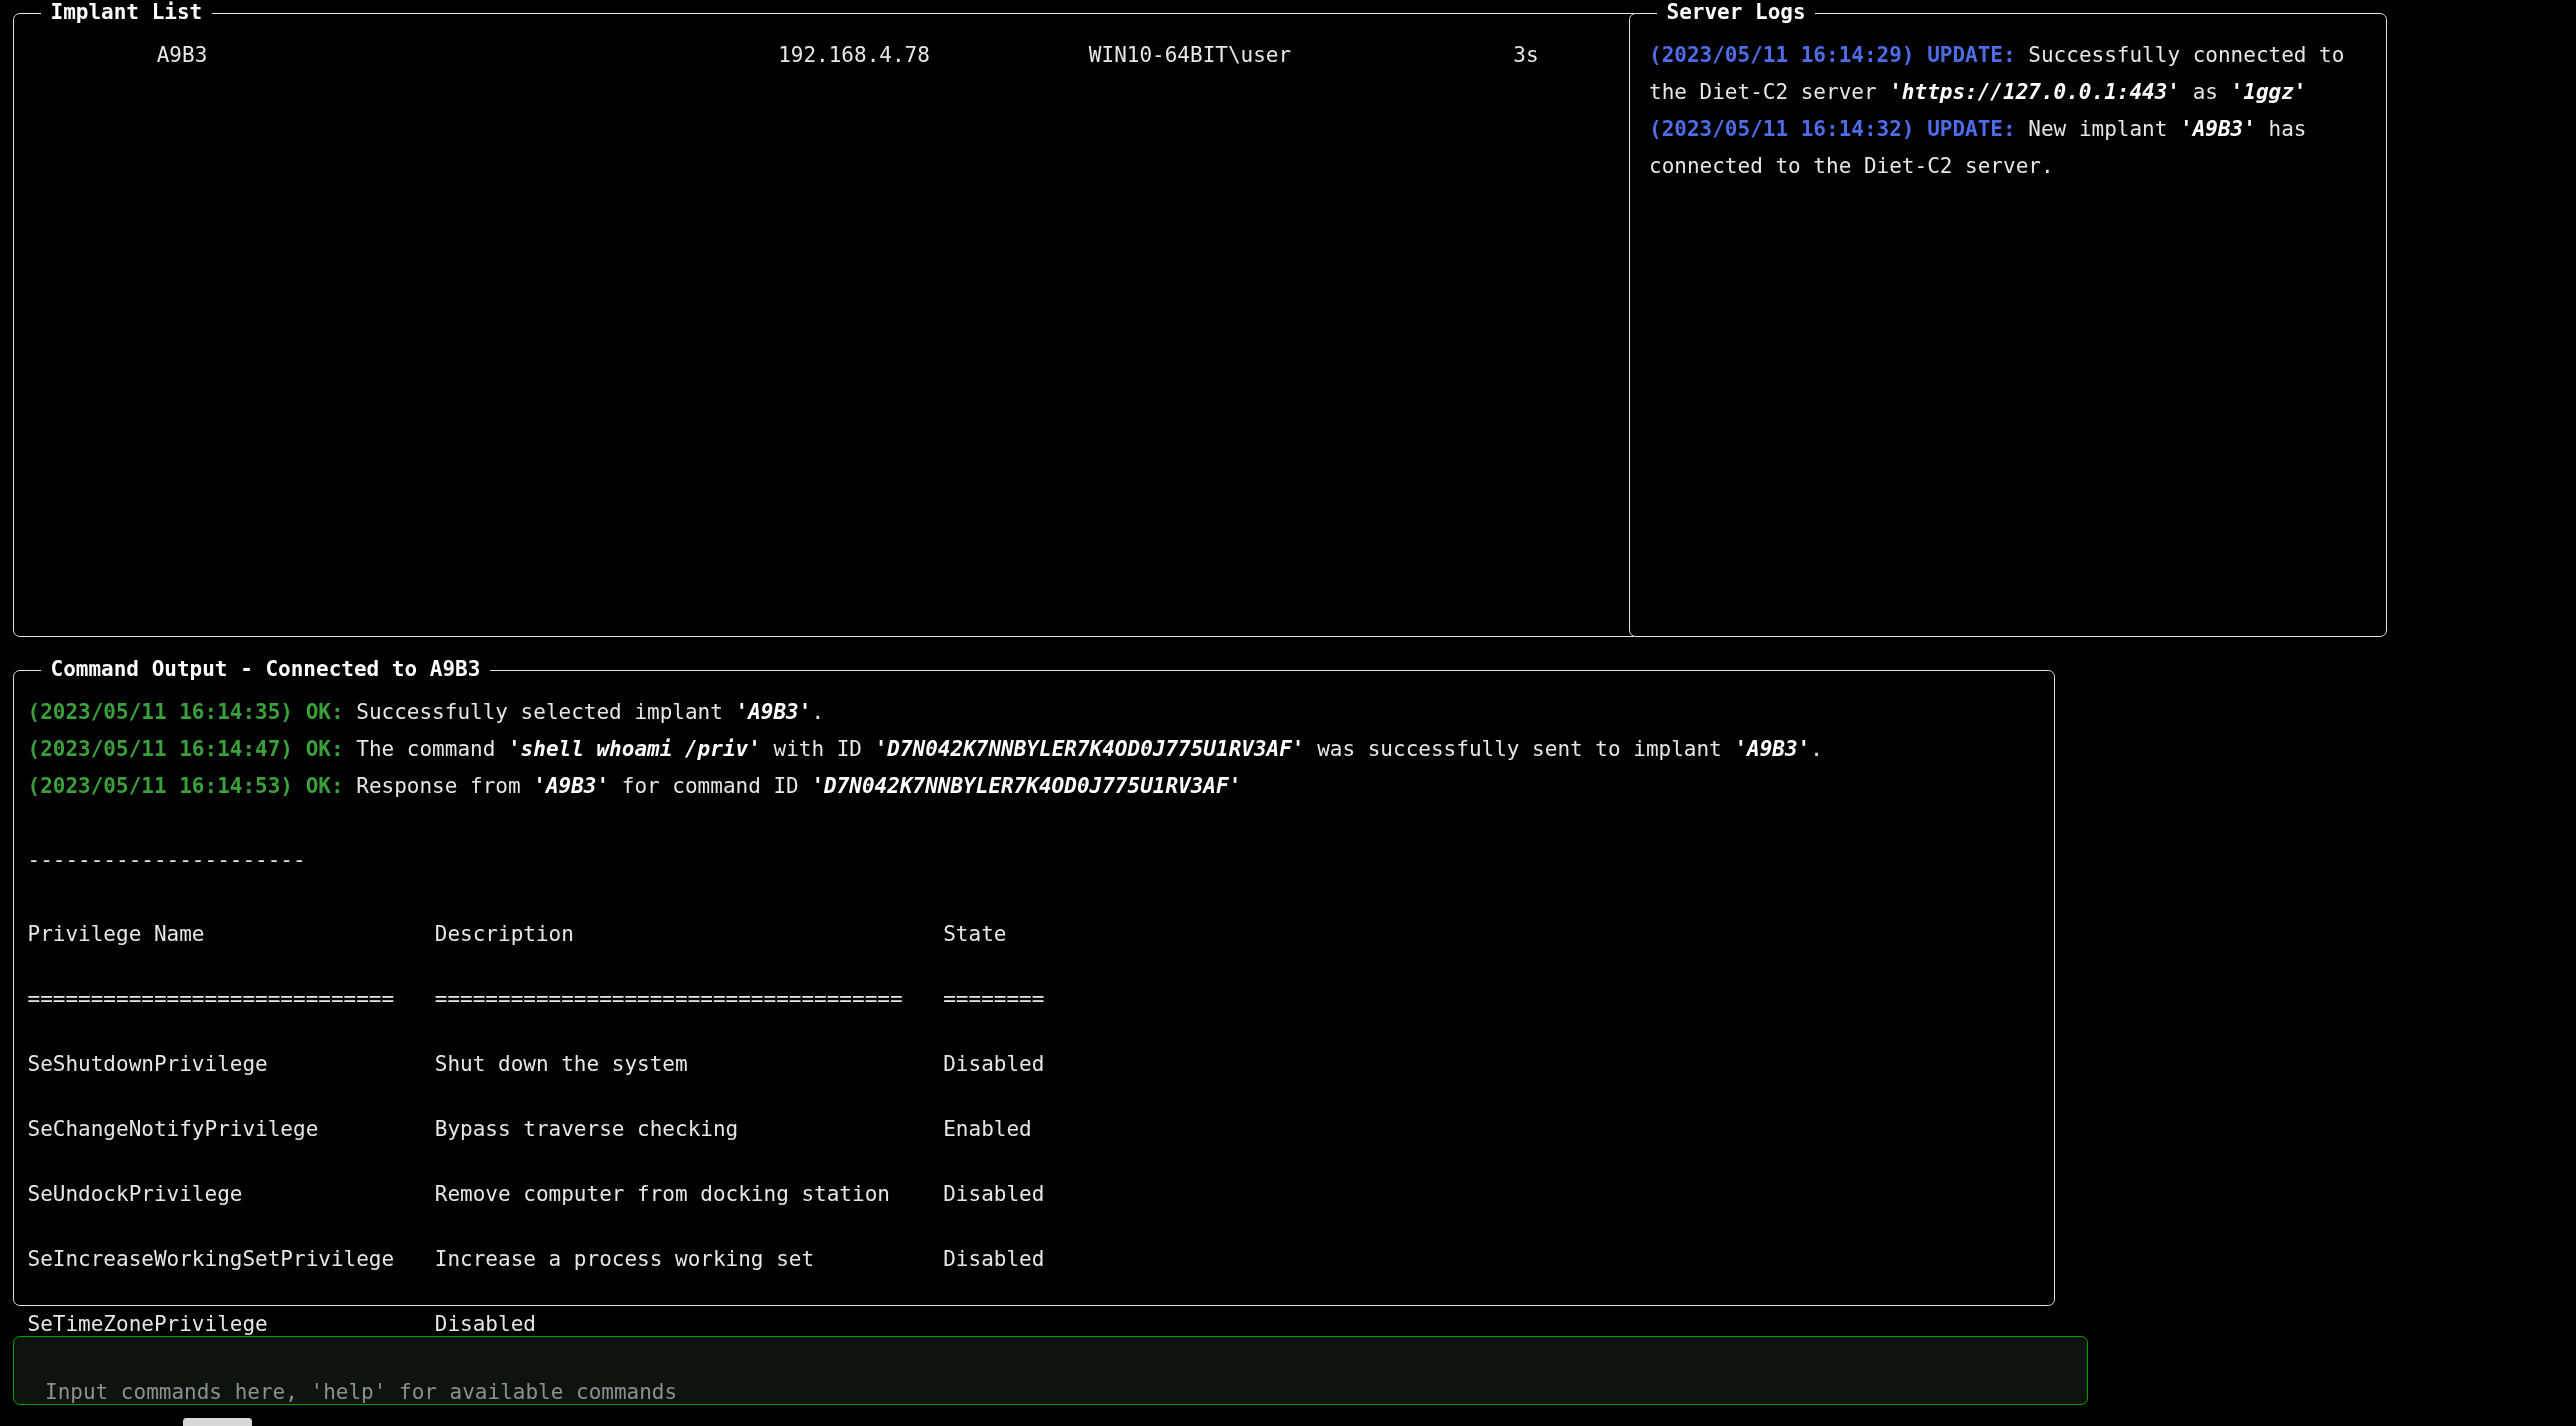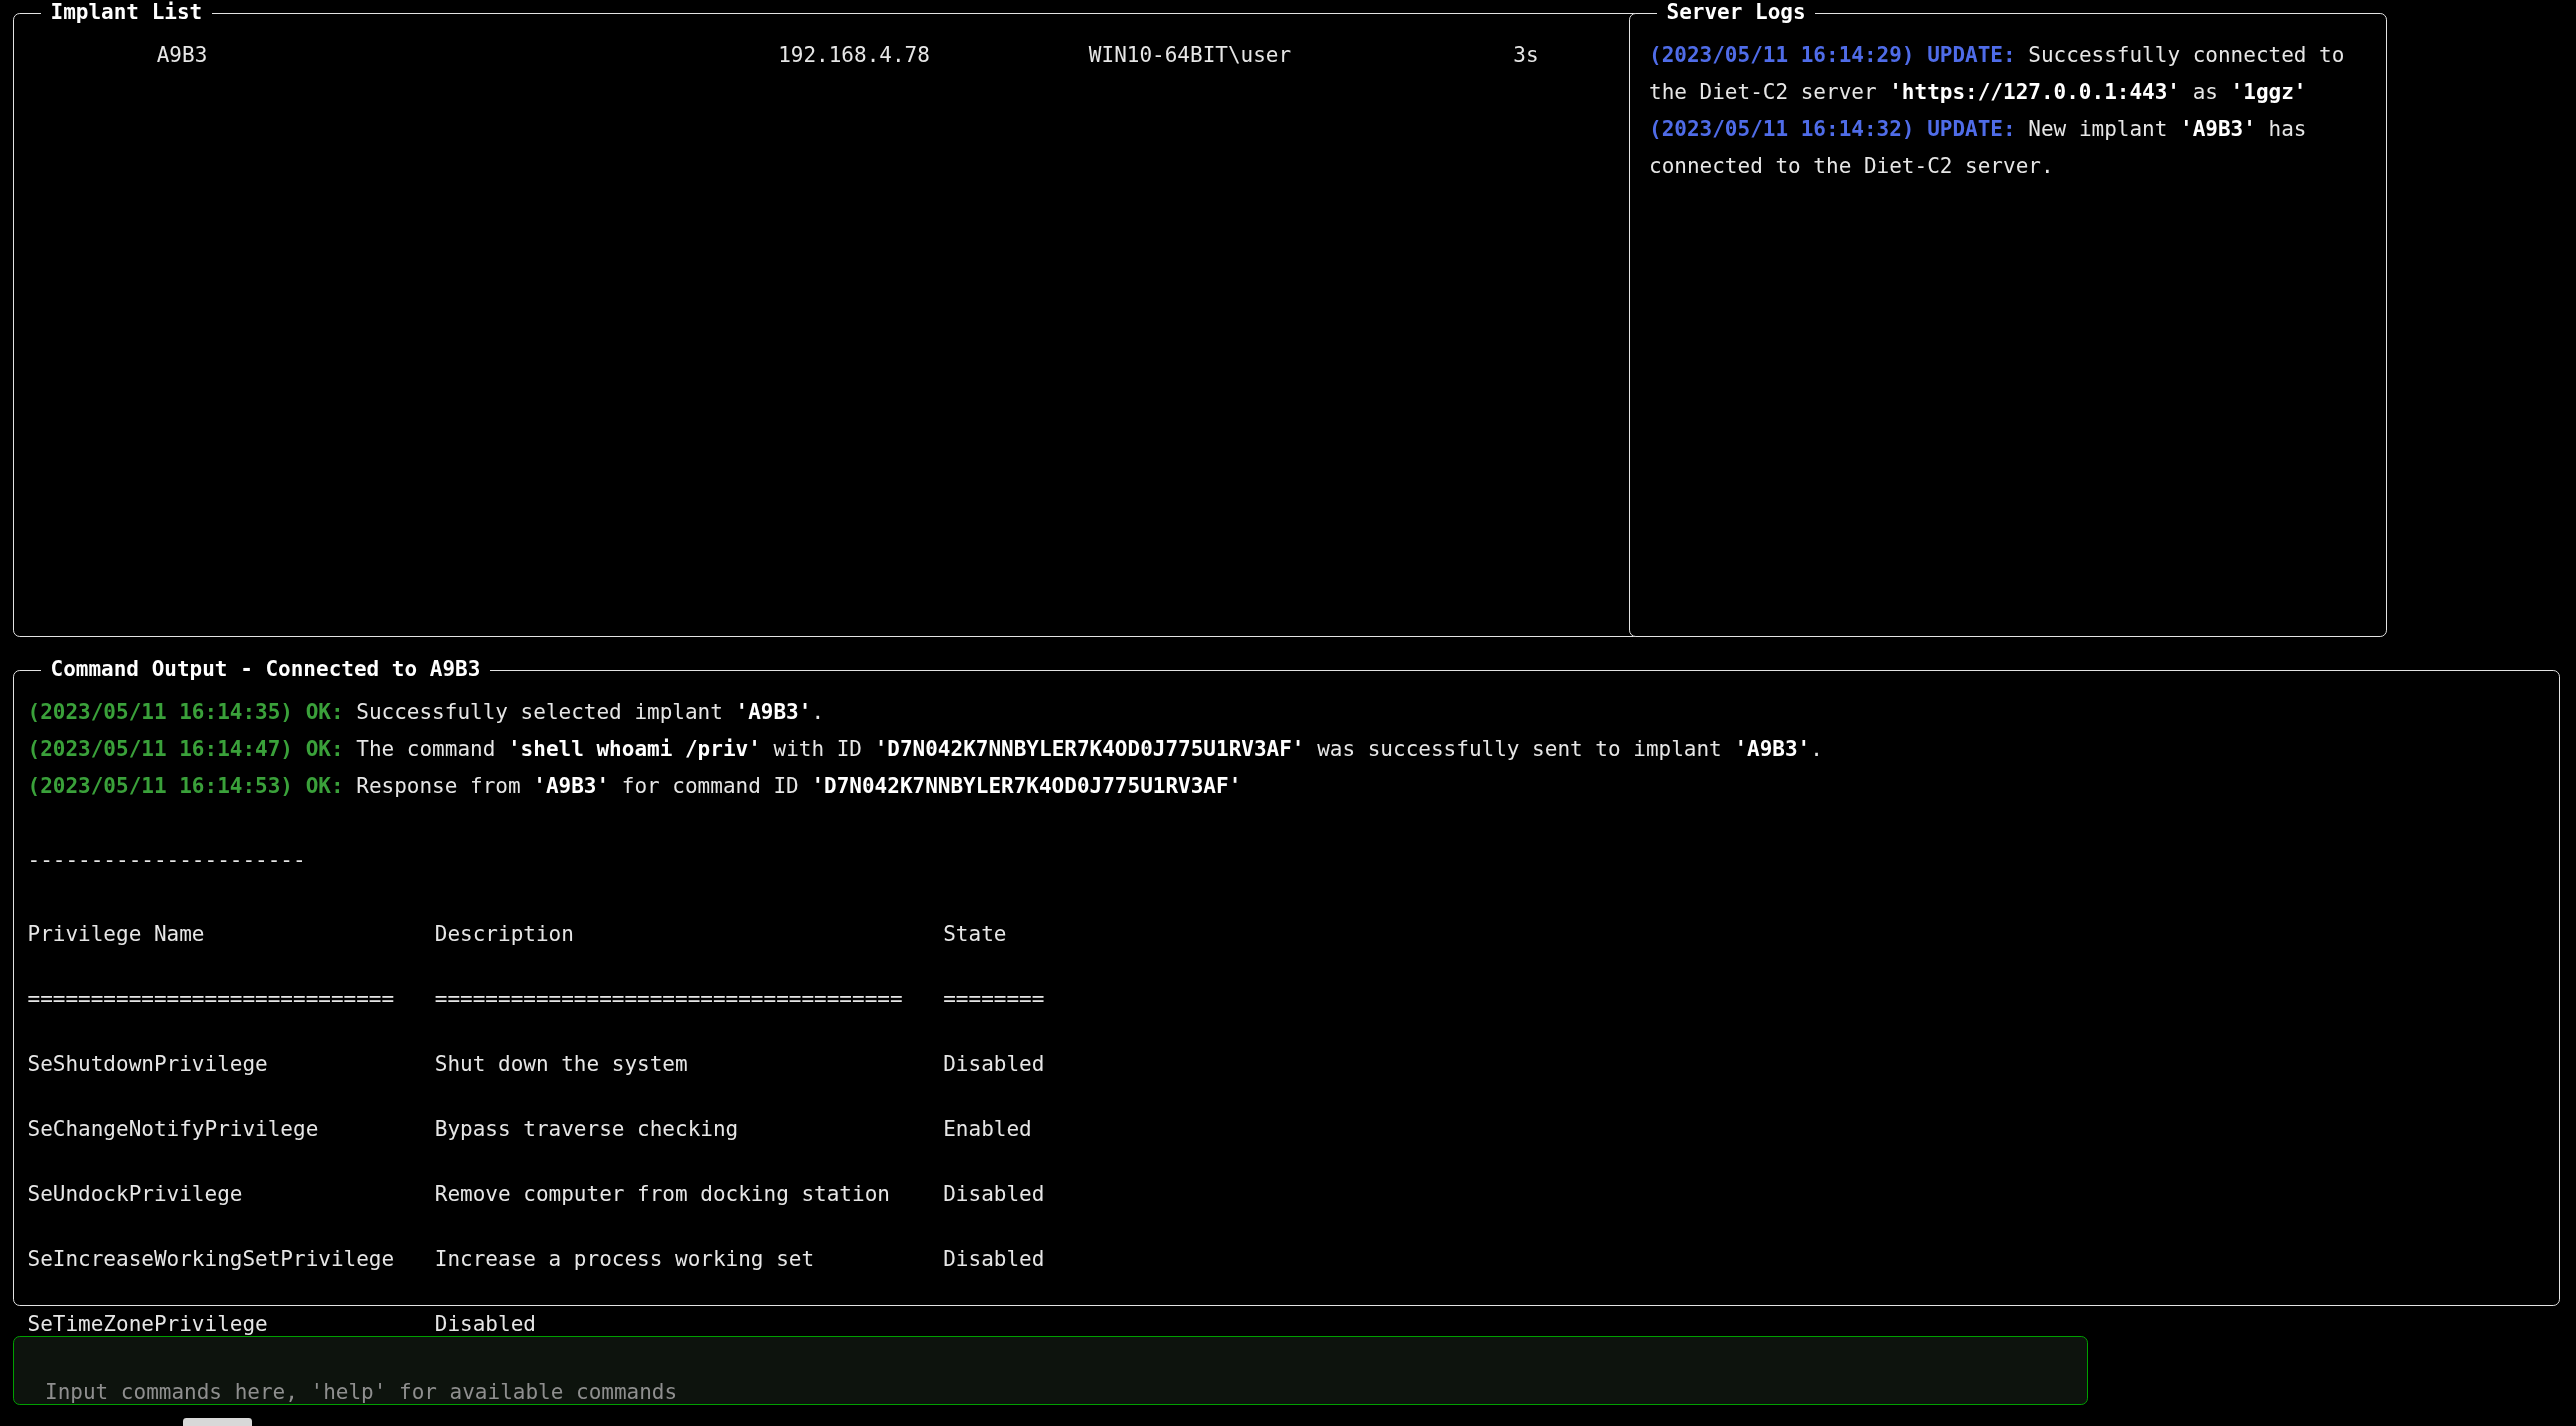--- a/index.html
+++ b/index.html
@@ -22,32 +22,32 @@
   .panel-title {
     position: absolute; top: -15px; left: 27px;
     line-height: 27px; padding: 0 9.5px;
     background: var(--background, #000);
     color: var(--title-text, #ffffff);
     font-weight: 700; white-space: pre;
   }
 
   #implant-panel { left: 13px;  top: 13px;  width: 1682px; height: 624px; }
   #logs-panel    { left: 1629px; top: 13px; width: 758px; height: 624px; }
-  #output-panel  { left: 13px;  top: 670px; width: 2547px; height: 636px; }
+  #output-panel  { left: 13px;  top: 670px; width: 2042px; height: 636px; }
 
   .implant-body { padding-top: 23px; }
   .implant-grid { display: grid; grid-template-columns: repeat(5, 1fr); line-height: 37px; text-align: center; }
   .icell { white-space: pre; }
 
   .logs-body   { padding: 23px 19px 0 19px; }
   .output-body { padding: 23px 0 0 13.5px; }
 
   .tline { white-space: pre; line-height: 37px; min-height: 37px; }
   .seg-plain { color: var(--text, #e6e6e6); }
-  .seg-bold  { color: var(--bold-text, #ffffff); font-weight: 700; }
+  .seg-bold  { color: var(--bold-text, #ffffff); font-weight: 700; font-style: italic; }
   .seg-blue  { color: var(--timestamp-blue, #4f6ce8); font-weight: 700; }
   .seg-green { color: var(--ok-green, #3aa13a); font-weight: 700; margin-top: 28px; }
 
   .priv-grid { display: grid; grid-template-columns: 30ch 38ch max-content; line-height: 37px; gap: 28px; }
   .pcell { white-space: pre; color: var(--text, #e6e6e6); }
 
   #input-box {
     position: absolute; left: 13px; top: 1336px; width: 2075px; height: 69px;
     border: 1.4px solid var(--input-border, #00a000);
     border-radius: 6.8px;

